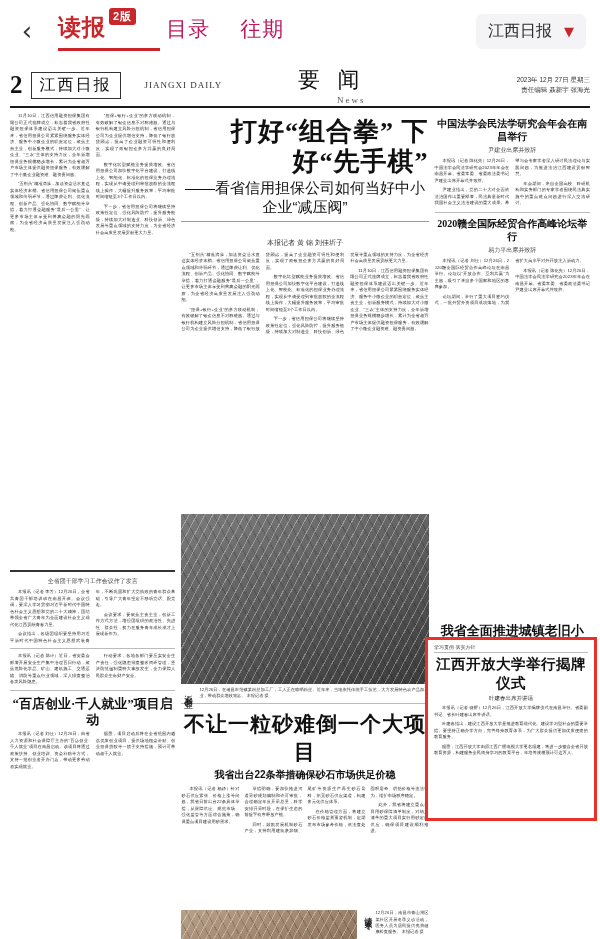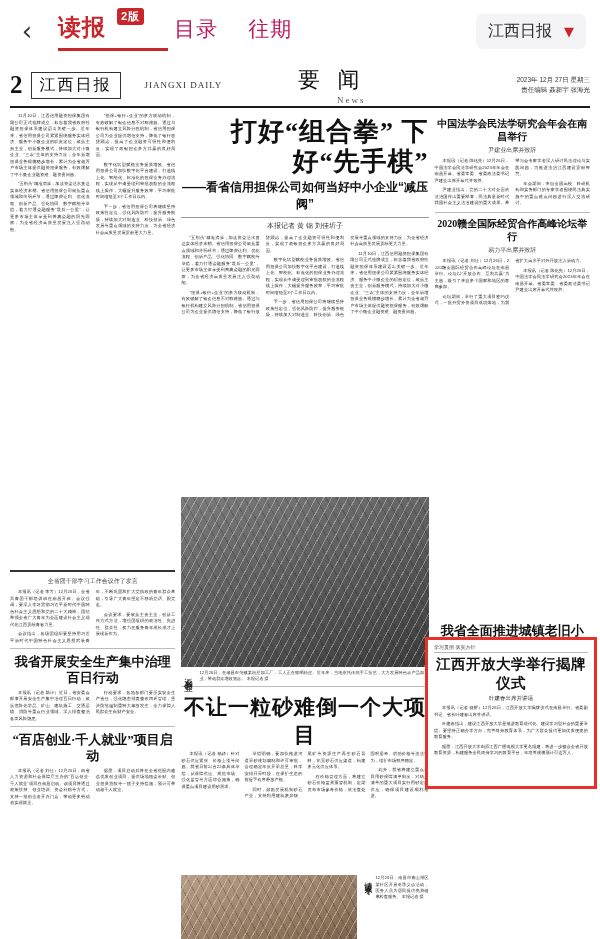--- a/index.html
+++ b/index.html
@@ -46,21 +46,21 @@
     background: #c8262b;
   }
   .edition-badge {
     display: inline-block;
     background: #c8262b;
     color: #fff;
     font-size: 11px;
     border-radius: 3px;
     padding: 1px 4px;
     vertical-align: super;
-    margin-left: 11px;
+    margin-left: 3px;
     position: relative;
     top: -6px;
   }
   .paper-select {
     margin-left: auto;
     display: flex;
     align-items: center;
     gap: 12px;
     background: #f4f4f6;
     border-radius: 6px;
@@ -135,26 +135,26 @@
     font-family: "Liberation Serif", serif;
     font-weight: bold;
     font-size: 26px;
     color: #111;
     line-height: 1.15;
     letter-spacing: 1px;
     margin: 4px 0 2px 0;
   }
   .subhead1 {
     text-align: center;
-    font-size: 12px;
-    font-weight: bold;
+    font-size: 15px;
+    font-weight: normal;
     color: #111;
     border-bottom: 1px solid #999;
     padding-bottom: 4px;
-    margin-bottom: 3px;
+    margin-bottom: 16px;
   }
   .byline {
     text-align: center;
     font-size: 7px;
     color: #333;
     margin-bottom: 4px;
   }
 
   
   .body {
@@ -226,21 +226,21 @@
     color: #111;
     margin-bottom: 4px;
   }
 
   
   .highlight-box {
     position: absolute;
     right: 3px;
     top: 575px;
     width: 172px;
-    height: 152px;
+    height: 184px;
     border: 3px solid #e8312a;
     background: #fff;
     padding: 4px 6px;
     z-index: 5;
   }
   .hl-tag { font-size: 5px; color:#444; margin-bottom: 2px;}
   .hl-title {
     font-size: 14.5px; font-weight: bold; color:#111;
     font-family: "Liberation Serif", serif; text-align:center; letter-spacing:.5px;
   }
@@ -305,21 +305,20 @@
         <div class="body col2">
           <p>本报讯（记者 李芳）12月26日，全省共青团干部培训班在南昌开班。会议强调，要深入学习贯彻习近平新时代中国特色社会主义思想和党的二十大精神，团结带领全省广大青年为全面建设社会主义现代化江西贡献青春力量。</p>
           <p>会议指出，各级团组织要坚持用习近平新时代中国特色社会主义思想武装青年，不断巩固和扩大党执政的青年群众基础，引导广大青年坚定不移听党话、跟党走。</p>
           <p>会议要求，要聚焦主责主业，创新工作方式方法，增强团组织的政治性、先进性、群众性，努力在服务青年成长成才上展现新作为。</p>
         </div>
       </div>
 
       <div class="rule"></div>
 
       <div>
-        <div class="sub-head">我省开展安全生产集中治理百日行动</div>
         <div class="body col2">
           <p>本报讯（记者 陈璋）近日，省安委会部署开展安全生产集中治理百日行动，聚焦危险化学品、矿山、建筑施工、交通运输、消防等重点行业领域，深入排查整治各类风险隐患。</p>
           <p>行动要求，各地各部门要压实安全生产责任，强化隐患排查整改闭环管理，坚决防范遏制重特大事故发生，全力保障人民群众生命财产安全。</p>
         </div>
       </div>
 
       <div class="rule"></div>
 
       <div>
         <div class="sub-head">“百店创业·千人就业”项目启动</div>
@@ -347,20 +346,21 @@
       <div class="photo dark" style="height:170px;margin-top:4px;"></div>
 
       <div style="display:flex;gap:5px;margin-top:3px;align-items:flex-start;">
         <div class="vert-label">返乡创业</div>
         <div class="caption" style="flex:1;">12月26日，在瑞昌市范镇某粉丝加工厂，工人正在晾晒粉丝。近年来，当地依托传统手工技艺，大力发展特色农产品加工业，带动群众增收致富。 本报记者 摄</div>
       </div>
 
       <div class="rule"></div>
 
       <div class="headline2">不让一粒砂难倒一个大项目</div>
+      <div class="subhead2">我省出台22条举措确保砂石市场供足价稳</div>
 
       <div class="body col4" style="height:120px;overflow:hidden;">
         <p>本报讯（记者 杨静）针对砂石供应紧张、价格上涨等问题，我省日前出台22条具体举措，从保障供应、规范市场、强化监管等方面综合施策，确保重点项目建设用砂需求。</p>
         <p>举措明确，要加快推进河道采砂规划编制和许可审批，合理确定年度开采总量，科学安排开采时段，在保护生态的前提下有序释放产能。</p>
         <p>同时，鼓励发展机制砂石产业，支持利用建筑废弃物、尾矿等资源生产再生砂石骨料，拓宽砂石供应渠道，构建多元化供应体系。</p>
         <p>在价格管理方面，将建立砂石价格监测预警机制，定期发布市场参考价格，依法查处囤积居奇、哄抬价格等违法行为，维护市场秩序稳定。</p>
         <p>此外，我省将建立重点项目用砂保障清单制度，对纳入清单的重大项目实行用砂定向供应，确保项目建设顺利推进。</p>
       </div>
 
       <div style="display:flex;gap:4px;margin-top:4px;">

